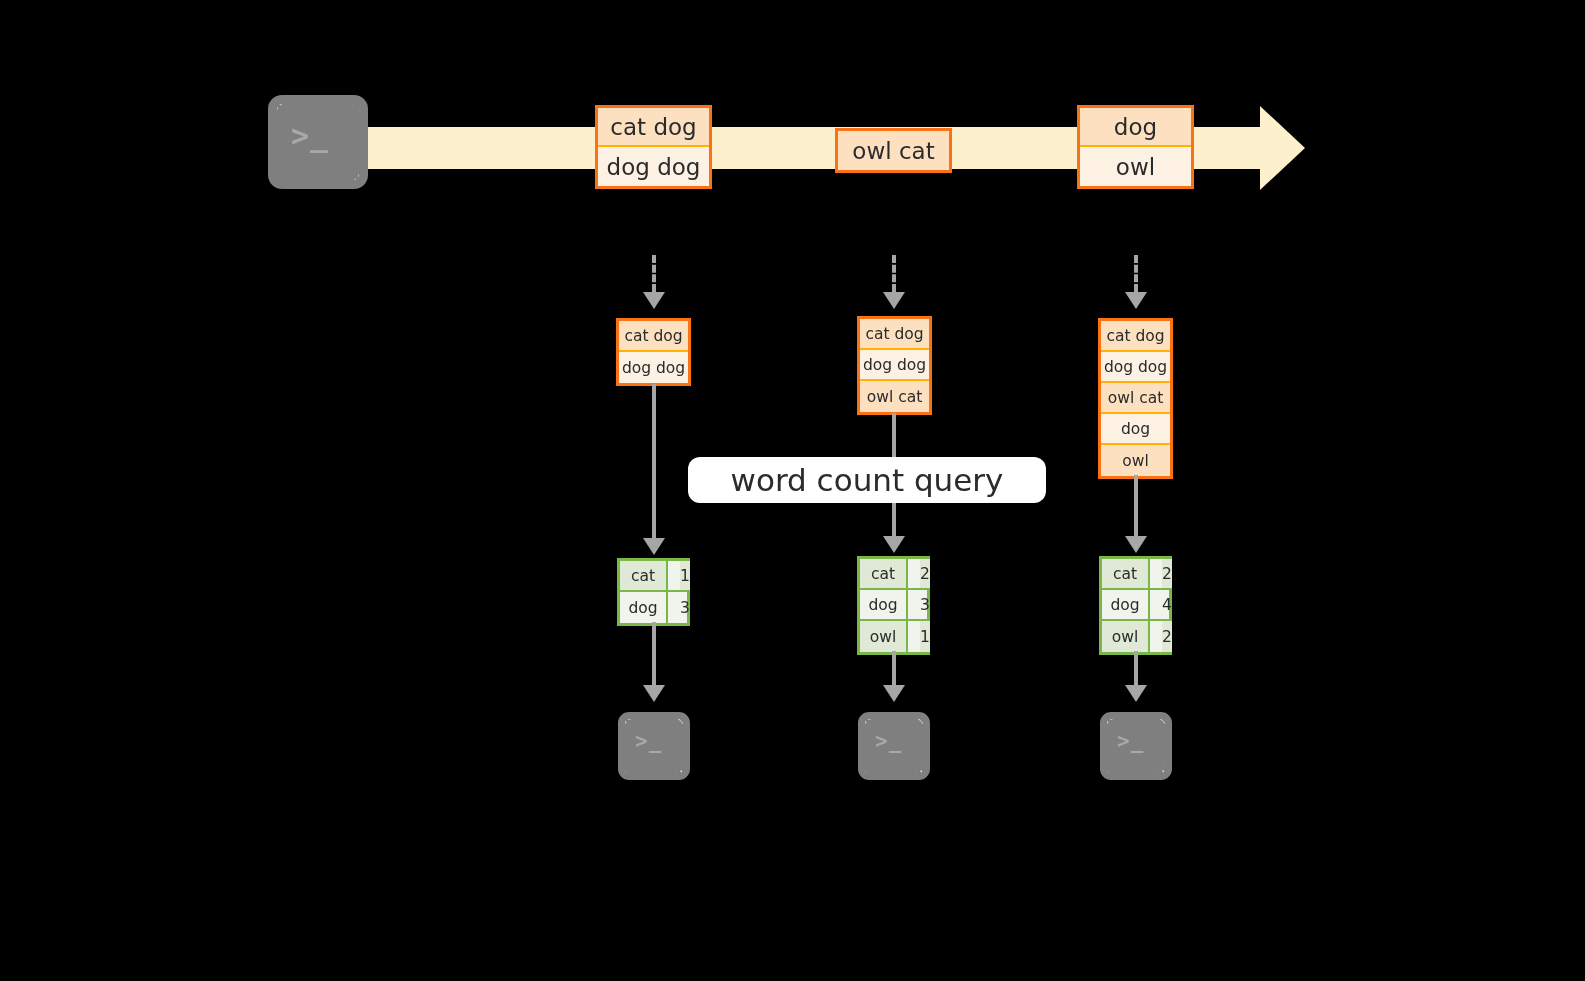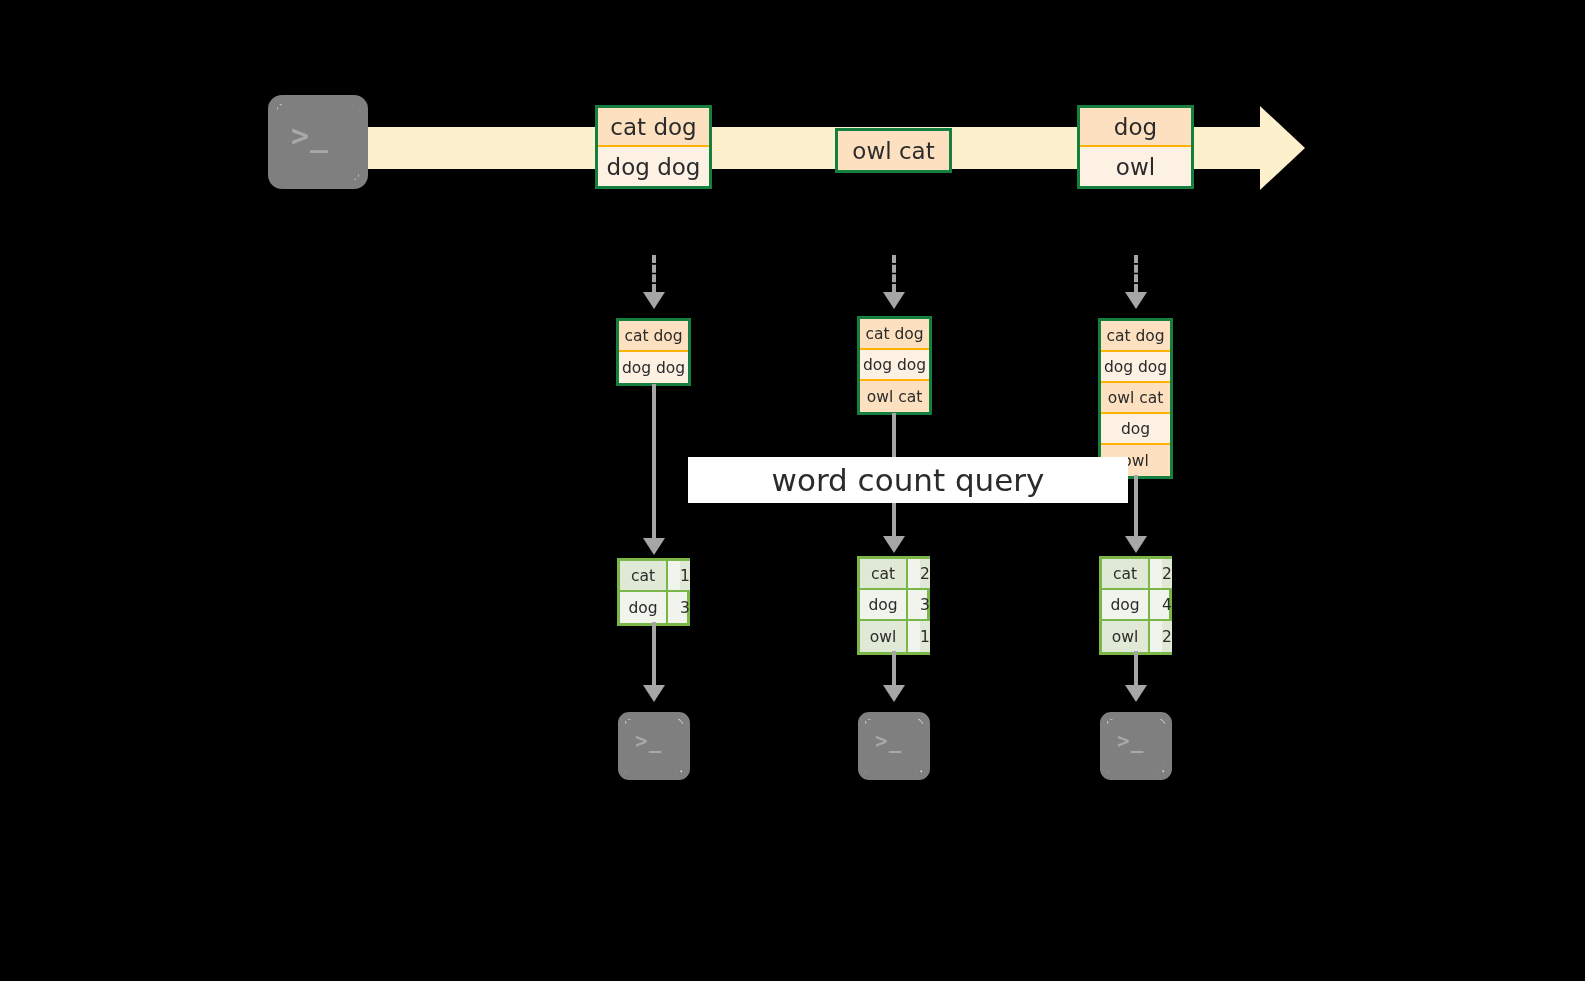--- a/index.html
+++ b/index.html
@@ -52,21 +52,21 @@
     letter-spacing:1px;
   }
   .terminal.big{ width:100px; height:94px; }
   .terminal.big .glyph{ left:14px; top:17px; font-size:30px; }
   .terminal.small{ width:72px; height:68px; border-width:7px; border-radius:11px;}
   .terminal.small .glyph{ left:10px; top:12px; font-size:21px; }
 
   
   .obox{
     position:absolute;
-    border:3px solid #15803d;
+    border:3px solid #f97316;
     background:#0369a1;
   }
   .obox .cell{
     border-bottom:2px solid #ffb300;
     display:flex; align-items:center; justify-content:center;
     color:#2b2b2b;
     white-space:nowrap;
   }
   .obox .cell:last-child{ border-bottom:none; }
   .obox .cell.shade{ background:#fce0c0; }
@@ -262,17 +262,17 @@
 
   <div class="vline" style="left:1134px; top:651px; height:36px;"></div>
   <div class="vhead" style="left:1125px; top:685px;"></div>
 
   <div class="terminal small" style="left:1100px; top:712px;">
     <div class="inner">
       <span class="glyph">&gt;_</span>
     </div>
   </div>
 
-  <div class="query-label" style="left:688px; top:457px; width:440px; height:46px;">
+  <div class="query-label" style="left:688px; top:457px; width:358px; height:46px;border-radius:12px;">
     <span>word count query</span>
   </div>
 
 </div>
 
 </body></html>

